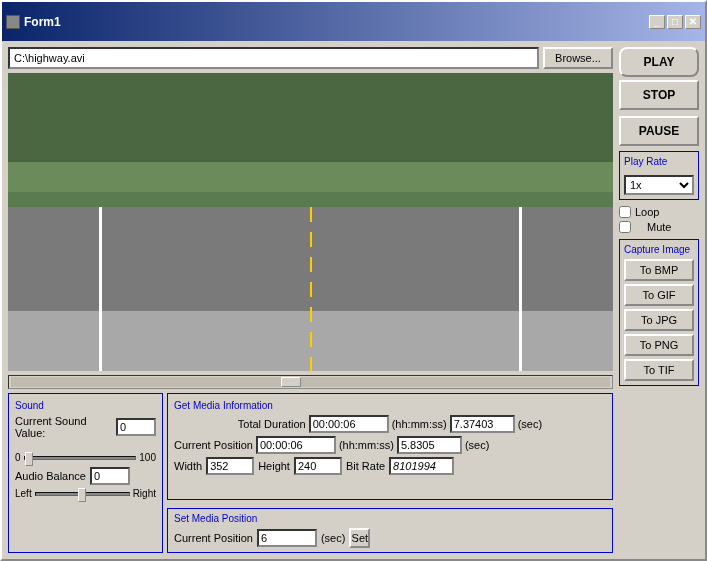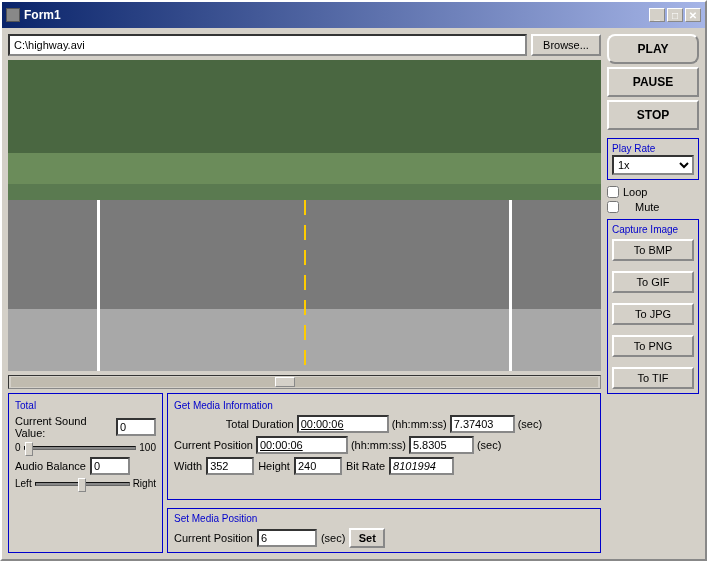--- a/index.html
+++ b/index.html
@@ -17,21 +17,21 @@
       background: #d4d0c8;
       border: 2px solid #888;
       border-top: 2px solid #fff;
       border-left: 2px solid #fff;
       display: flex;
       flex-direction: column;
     }
     .title-bar {
       background: linear-gradient(to right, #0a246a, #a6b5e7);
       color: white;
-      height: 26px;
+      height: 39px;
       display: flex;
       align-items: center;
       padding: 0 4px;
       font-size: 12px;
       font-weight: bold;
       flex-shrink: 0;
     }
     .title-bar-icon {
       width: 14px;
       height: 14px;
@@ -185,21 +185,21 @@
     }
 
     .play-rate-group {
       border: 1px solid #0000cc;
       padding: 4px;
       margin-top: 2px;
     }
     .play-rate-label {
       color: #0000cc;
       font-size: 10px;
-      margin-bottom: 1px;
+      margin-bottom: 8px;
     }
     .play-rate-select {
       width: 100%;
       height: 20px;
       font-size: 11px;
       background: white;
       border: 2px inset #888;
     }
 
     .checkbox-row {
@@ -222,21 +222,21 @@
     }
     .panel-title {
       color: #0000cc;
       font-size: 10px;
       margin-bottom: 4px;
     }
     .sound-row {
       display: flex;
       align-items: center;
       gap: 4px;
-      margin-bottom: 3px;
+      margin-bottom: 13px;
       font-size: 11px;
     }
     .sound-value-input {
       width: 40px;
       height: 18px;
       border: 2px inset #888;
       background: white;
       font-size: 11px;
       text-align: left;
       padding: 0 2px;
@@ -290,21 +290,21 @@
       flex: 1;
     }
     .media-input {
       height: 18px;
       border: 2px inset #888;
       background: white;
       font-size: 11px;
       padding: 0 2px;
       text-align: left;
     }
-    .media-input.time { width: 92px; text-decoration: underline; }
+    .media-input.time { width: 80px; }
     .media-input.sec { width: 65px; }
     .media-input.small { width: 48px; }
 
     .set-position-panel {
       border: 1px solid #0000cc;
       padding: 4px 6px;
       margin-top: 4px;
     }
     .set-pos-row {
       display: flex;
@@ -314,48 +314,48 @@
     }
     .set-pos-input {
       width: 60px;
       height: 18px;
       border: 2px inset #888;
       background: white;
       font-size: 11px;
       padding: 0 2px;
     }
     .set-btn {
-      width: 36px;
+      width: 21px;
       height: 20px;
       background: #d4d0c8;
       border: 2px solid #888;
       border-top: 2px solid #fff;
       border-left: 2px solid #fff;
       cursor: pointer;
       font-size: 11px;
-      font-weight: bold;
+      font-weight: normal;
     }
 
     
     .capture-panel {
       border: 1px solid #0000cc;
       padding: 4px;
-      width: 92px;
+      width: 80px;
       flex-shrink: 0;
     }
     .capture-btn {
       width: 100%;
       height: 22px;
       background: #d4d0c8;
       border: 2px solid #888;
       border-top: 2px solid #fff;
       border-left: 2px solid #fff;
       cursor: pointer;
       font-size: 11px;
-      margin-bottom: 10px;
+      margin-bottom: 3px;
     }
 
     .right-col {
       display: flex;
       flex-direction: column;
       gap: 0;
     }
   </style>
 </head>
 <body>
@@ -392,21 +392,21 @@
 
       <div class="scrollbar-area">
         <div class="scrollbar-track">
           <div class="scrollbar-thumb"></div>
         </div>
       </div>
 
       <div class="bottom-panels">
 
         <div class="sound-panel">
-          <div class="panel-title">Total</div>
+          <div class="panel-title">Sound</div>
           <div class="sound-row">
             <span>Current Sound Value:</span>
             <input class="sound-value-input" type="text" value="0" style="">
           </div>
           <div class="slider-row">
             <span>0</span>
             <div class="slider">
               <div class="slider-thumb"></div>
             </div>
             <span>100</span>
@@ -462,22 +462,22 @@
               <span>(sec)</span>
               <button class="set-btn">Set</button>
             </div>
           </div>
         </div>
       </div>
     </div>
 
     <div class="right-col">
       <button class="control-btn" style="margin-bottom:3px;border-radius:8px;">PLAY</button>
+      <button class="control-btn" style="margin-bottom:6px;">STOP</button>
       <button class="control-btn" style="margin-bottom:3px;">PAUSE</button>
-      <button class="control-btn" style="margin-bottom:6px;">STOP</button>
 
       <div class="play-rate-group">
         <div class="play-rate-label">Play Rate</div>
         <select class="play-rate-select">
           <option>1x</option>
           <option>2x</option>
           <option>0.5x</option>
           <option>0.25x</option>
         </select>
       </div>

